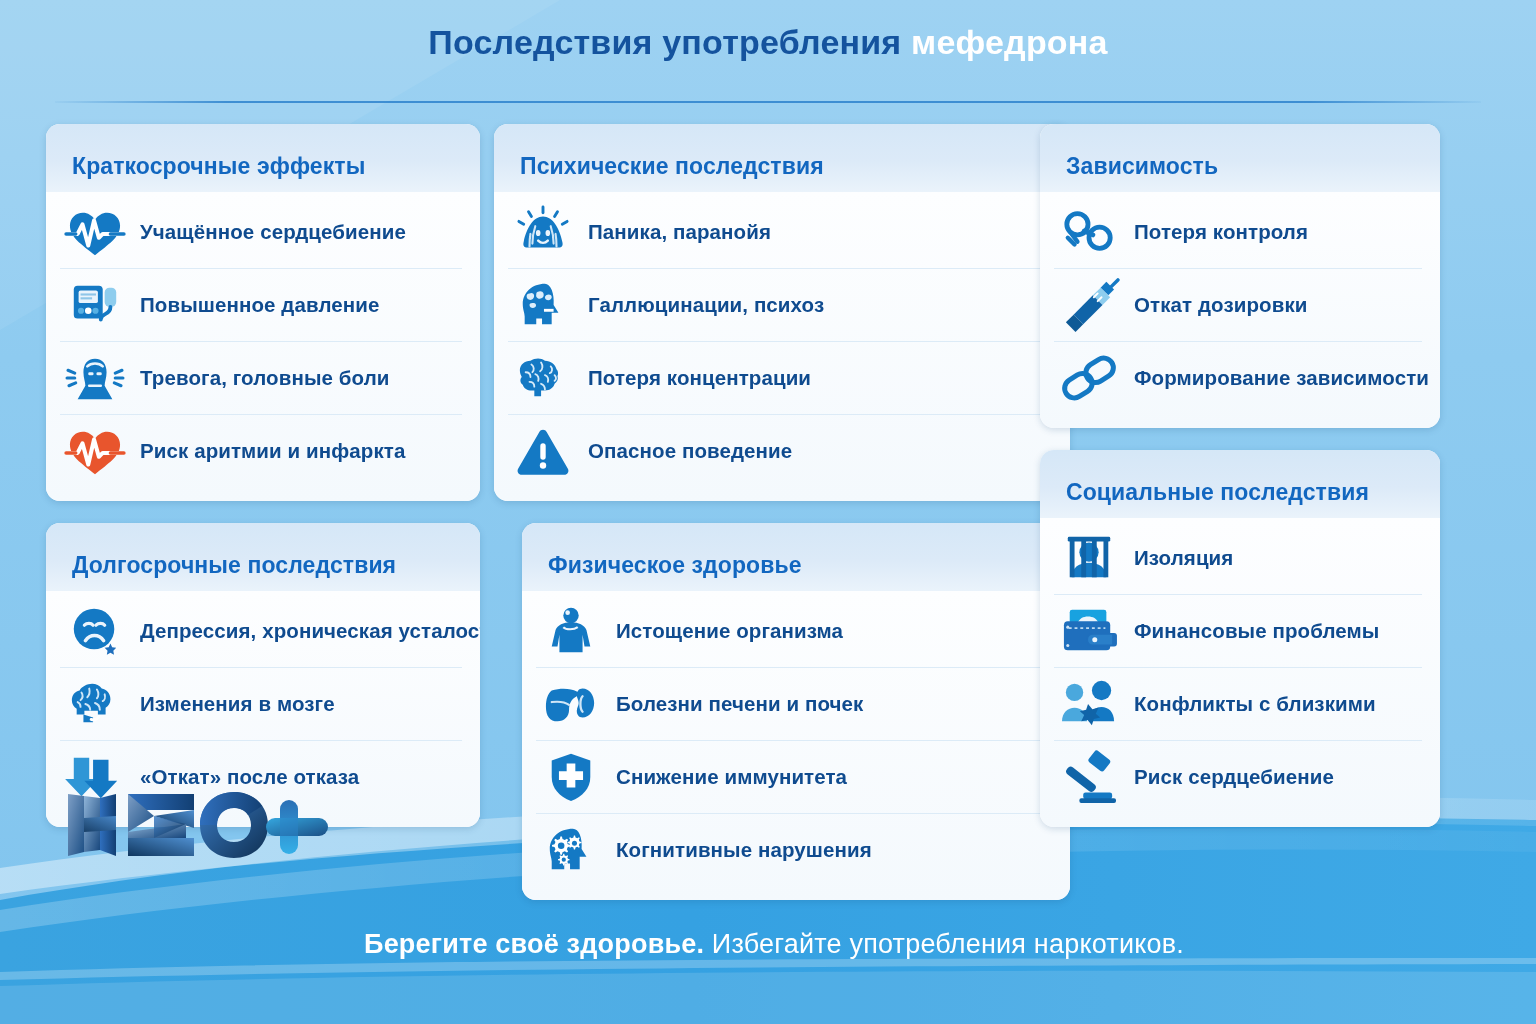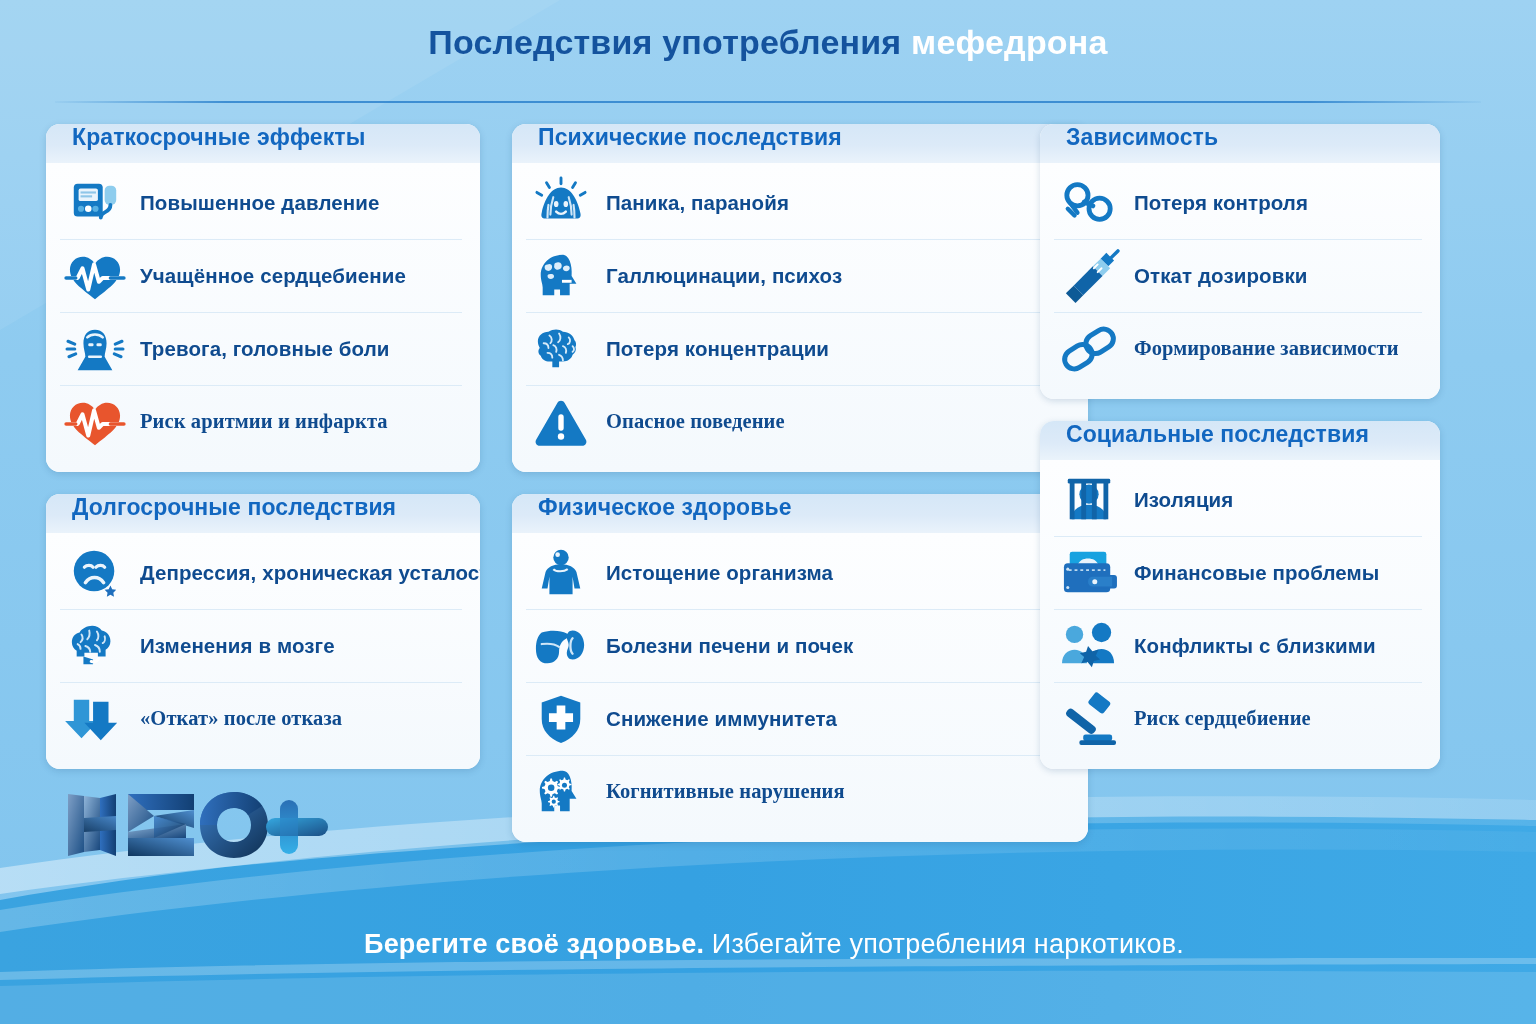--- a/index.html
+++ b/index.html
@@ -26,49 +26,49 @@
     font-size:34px; font-weight:700; letter-spacing:.2px;
     z-index:3; white-space:nowrap;
   }
   .page-title .t1 { color:#14539e; }
   .page-title .t2 { color:#ffffff; }
 
   
   .board { position:absolute; z-index:3; top:124px; left:46px; width:1444px; }
   .col { position:absolute; }
   .col-a { left:0px;   width:434px; }
-  .col-b { left:466px; width:576px; }
+  .col-b { left:448px; width:576px; }
   .col-c { left:994px; width:400px; }
 
   .card {
     background:#ffffff;
     border-radius:14px;
     box-shadow:0 2px 7px rgba(20,70,120,.18);
     overflow:hidden;
     margin-bottom:22px;
   }
   .card-head {
     background:linear-gradient(to bottom,#d5e7f7 0%,#dceaf8 55%,#eaf3fb 100%);
-    padding:0 24px 12px 26px;
+    padding:29px 24px 12px 26px;
   }
   .card-head h2 {
     font-size:23px; font-weight:700; color:#1267c0; letter-spacing:.1px;
     white-space:nowrap;
   }
   .card-body {
     background:linear-gradient(to bottom,#fdfeff 0%,#f4f9fd 100%);
     padding:4px 18px 14px 14px;
   }
   .row {
     display:flex; align-items:center; gap:14px;
     padding:9px 4px;
     border-bottom:1px solid #dcebf7;
     min-height:64px;
   }
-  .row:last-child { border-bottom:none;font-family:Liberation Serif, serif; }
+  .row:last-child { border-bottom:none; }
   .row .ico { width:62px; height:54px; flex:0 0 62px; display:flex; align-items:center; justify-content:center; }
   .row .ico svg { width:100%; height:100%; display:block; }
   .row .lbl {
     font-size:20.5px; color:#0f4b8f; font-weight:600; letter-spacing:.1px;
     line-height:1.15; white-space:nowrap;
   }
 
   
   .logo { position:absolute; left:62px; top:786px; width:280px; height:78px; z-index:3; }
   .logo svg { width:100%; height:100%; display:block; }
@@ -133,47 +133,47 @@
 
     <section class="card">
       <div class="card-head">
         <h2>Краткосрочные эффекты</h2>
       </div>
       <div class="card-body">
 
         <div class="row">
           <span class="ico">
             <svg viewBox="0 0 64 56">
+                <g fill="#1479c4">
+              <path d="M32 52C18 41 6 33 6 21.5 6 13.6 12.1 8 19.4 8c5.1 0 9.6 2.8 12.6 7.3C35 10.8 39.5 8 44.6 8 51.9 8 58 13.6 58 21.5 58 33 46 41 32 52z"></path>
+            </g>
+            <path d="M2 30h12l5-10 6 22 6-26 5 18 4-4h22" fill="none" stroke="#ffffff" stroke-width="4.2" stroke-linejoin="round" stroke-linecap="round"></path>
+            <path d="M2 30h12l5-10 6 22 6-26 5 18 4-4h8" fill="none" stroke="#1479c4" stroke-width="3.4" stroke-linejoin="round" stroke-linecap="round" opacity="0"></path>
+            <path d="M2 30h10" stroke="#1479c4" stroke-width="3.6" stroke-linecap="round"></path>
+            <path d="M48 30h14" stroke="#1479c4" stroke-width="3.6" stroke-linecap="round"></path>
+            </svg>
+          </span>
+          <span class="lbl">Учащённое сердцебиение</span>
+        </div>
+
+        <div class="row">
+          <span class="ico">
+            <svg viewBox="0 0 64 56">
               <rect x="10" y="8" width="30" height="34" rx="4" fill="#1479c4"></rect>
               <rect x="15" y="13" width="20" height="13" rx="2" fill="#eaf4fc"></rect>
               <rect x="17" y="16" width="16" height="2.2" fill="#8fc6e8"></rect>
               <rect x="17" y="20" width="12" height="2.2" fill="#8fc6e8"></rect>
               <circle cx="17.5" cy="34" r="3.2" fill="#57b0e3"></circle>
               <circle cx="25" cy="34" r="3.4" fill="#ffffff"></circle>
               <circle cx="32.5" cy="34" r="3.2" fill="#57b0e3"></circle>
               <rect x="42" y="10" width="12" height="20" rx="5" fill="#8ecdee"></rect>
               <path d="M48 30c0 9-10 6-10 13" fill="none" stroke="#1479c4" stroke-width="4" stroke-linecap="round"></path>
             </svg>
           </span>
           <span class="lbl">Повышенное давление</span>
-        </div>
-
-        <div class="row">
-          <span class="ico">
-            <svg viewBox="0 0 64 56">
-                <g fill="#1479c4">
-              <path d="M32 52C18 41 6 33 6 21.5 6 13.6 12.1 8 19.4 8c5.1 0 9.6 2.8 12.6 7.3C35 10.8 39.5 8 44.6 8 51.9 8 58 13.6 58 21.5 58 33 46 41 32 52z"></path>
-            </g>
-            <path d="M2 30h12l5-10 6 22 6-26 5 18 4-4h22" fill="none" stroke="#ffffff" stroke-width="4.2" stroke-linejoin="round" stroke-linecap="round"></path>
-            <path d="M2 30h12l5-10 6 22 6-26 5 18 4-4h8" fill="none" stroke="#1479c4" stroke-width="3.4" stroke-linejoin="round" stroke-linecap="round" opacity="0"></path>
-            <path d="M2 30h10" stroke="#1479c4" stroke-width="3.6" stroke-linecap="round"></path>
-            <path d="M48 30h14" stroke="#1479c4" stroke-width="3.6" stroke-linecap="round"></path>
-            </svg>
-          </span>
-          <span class="lbl">Учащённое сердцебиение</span>
         </div>
 
         <div class="row">
           <span class="ico">
             <svg viewBox="0 0 64 56">
               <path d="M32 8c-8 0-12 6-12 14 0 6 2 10 2 14l-8 14h36l-8-14c0-4 2-8 2-14 0-8-4-14-12-14z" fill="#1479c4"></path>
               <path d="M24 16c4-4 12-4 16 0" fill="none" stroke="#eaf4fc" stroke-width="2.6" stroke-linecap="round"></path>
               <rect x="25" y="22" width="5.5" height="3.2" rx="1.4" fill="#eaf4fc"></rect>
               <rect x="33.5" y="22" width="5.5" height="3.2" rx="1.4" fill="#eaf4fc"></rect>
               <path d="M26 36h12" stroke="#eaf4fc" stroke-width="2.6" stroke-linecap="round"></path>
@@ -315,21 +315,21 @@
               <rect x="29.2" y="20" width="5.6" height="17" rx="2.8" fill="#ffffff"></rect>
               <circle cx="32" cy="43" r="3.3" fill="#ffffff"></circle>
             </svg>
           </span>
           <span class="lbl">Опасное поведение</span>
         </div>
 
       </div>
     </section>
 
-    <section class="card" style="margin-top:0px;">
+    <section class="card" style="margin-top:0px;margin-left:28px;">
       <div class="card-head">
         <h2>Физическое здоровье</h2>
       </div>
       <div class="card-body">
 
         <div class="row">
           <span class="ico">
             <svg viewBox="0 0 64 56">
               <circle cx="32" cy="12" r="8" fill="#1479c4"></circle>
               <circle cx="28.5" cy="9" r="2.4" fill="#eaf4fc"></circle>

